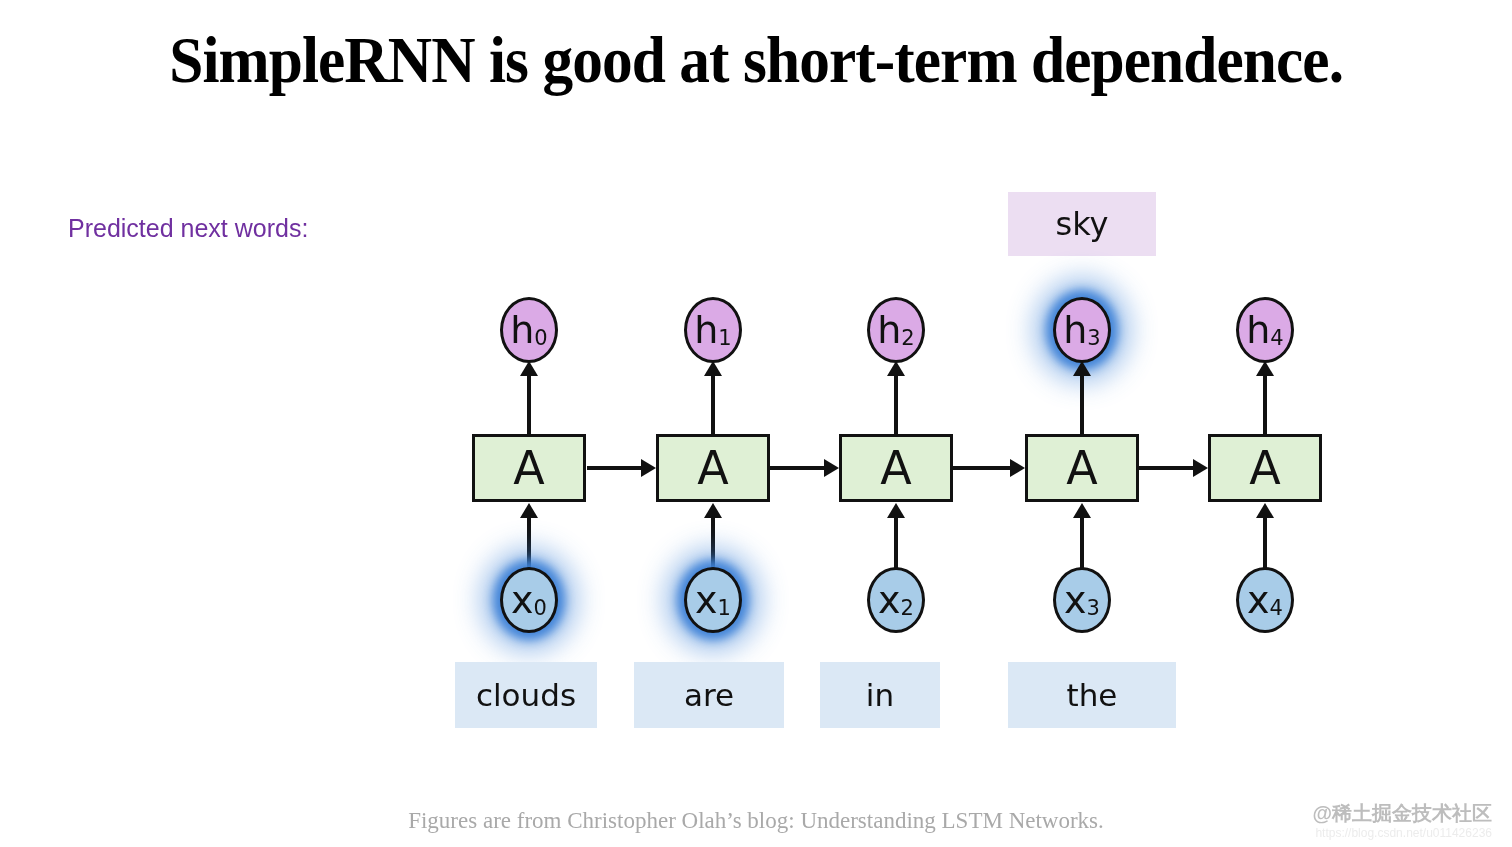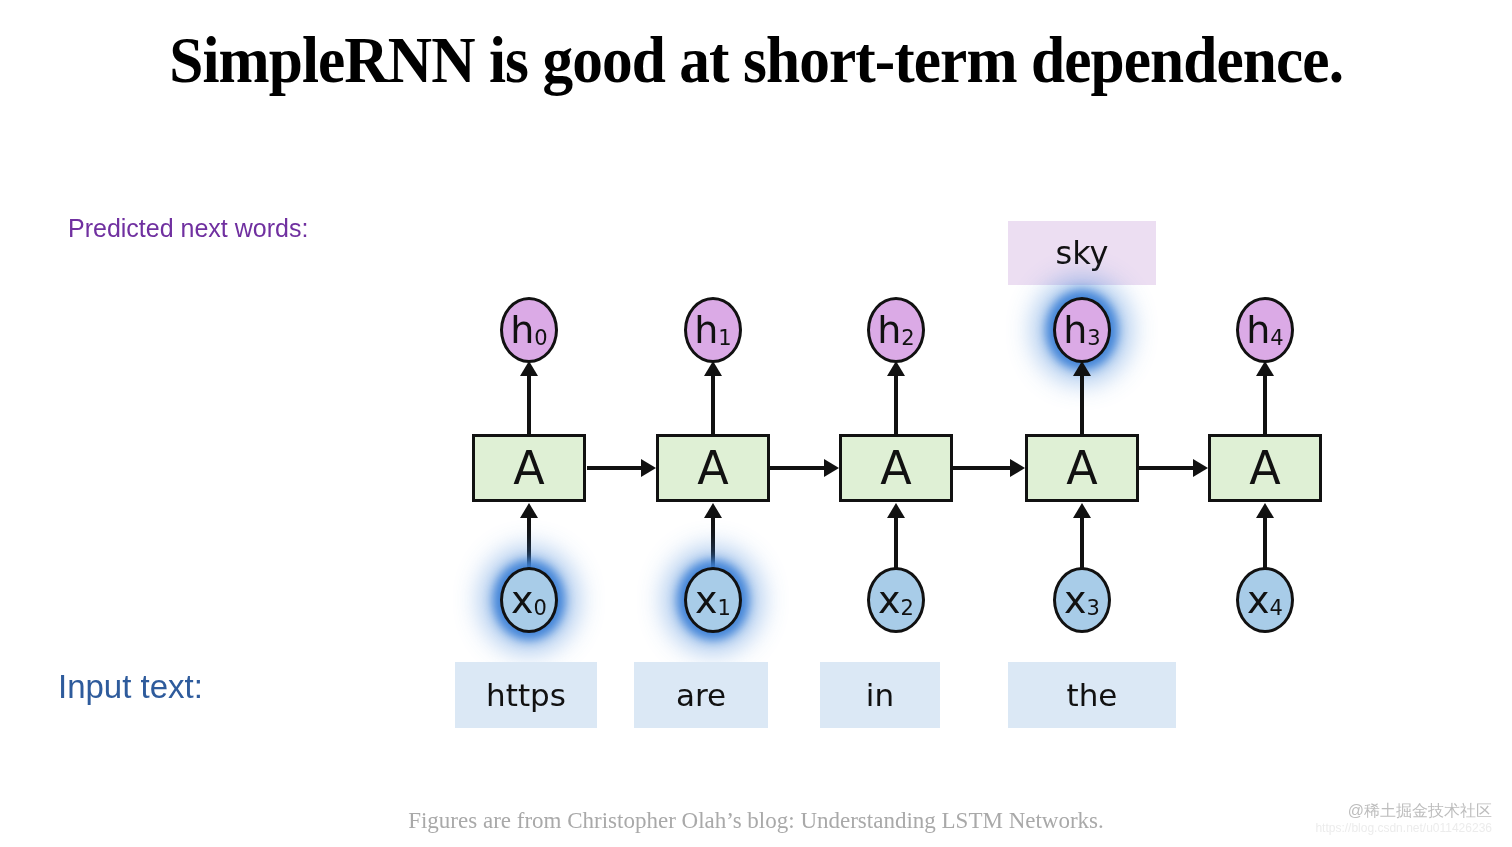--- a/index.html
+++ b/index.html
@@ -17,21 +17,21 @@
     font-size:66px; color:#000; white-space:nowrap; transform:scaleX(.93);
     letter-spacing:-1px;
   }
 
   
   .predicted-label { position:absolute; left:68px; top:214px; font-size:25px; color:#7030a0; }
   .input-label     { position:absolute; left:58px; top:668px; font-size:33px; color:#2e5b9c; }
 
   
   .sky-box {
-    position:absolute; left:1008px; top:221px; width:148px; height:64px;
+    position:absolute; left:1008px; top:192px; width:148px; height:64px;
     background:#ecdef2; display:flex; align-items:center; justify-content:center;
     font-family:"DejaVu Sans", sans-serif; font-size:32px; color:#111;
   }
 
   
   .column { position:absolute; top:0; height:100%; width:114px; left:calc(var(--cx) - 57px); }
   .c0 { --cx:529px; } .c1 { --cx:713px; } .c2 { --cx:896px; } .c3 { --cx:1082px; } .c4 { --cx:1265px; }
 
   .node {
     position:absolute; left:28px; width:58px; height:66px; border-radius:50%;
@@ -72,31 +72,31 @@
   .a2 { left:953px;  width:72px; }
   .a3 { left:1139px; width:69px; }
 
   
   .word-box {
     position:absolute; top:662px; height:66px; background:#dbe8f5;
     display:flex; align-items:center; justify-content:center;
     font-family:"DejaVu Sans", sans-serif; font-size:31px; color:#111;
   }
   .w0 { left:455px;  width:142px; }
-  .w1 { left:634px;  width:134px; }
+  .w1 { left:634px;  width:150px; }
   .w2 { left:820px;  width:120px; }
   .w3 { left:1008px; width:168px; }
 
   
   .footer {
     position:absolute; top:808px; left:0; right:0; text-align:center;
     font-size:23px; color:#a9a9a9;font-family:Liberation Serif, serif;
   }
   .watermark { position:absolute; right:20px; top:801px; text-align:right; line-height:1.25; }
-  .watermark .handle { font-size:16px; color:#bdbdbd; }
+  .watermark .handle { font-size:20px; color:#bdbdbd;font-weight:bold; }
   .watermark .url    { font-size:12px; color:#ececec; }
 </style>
 </head>
 <body>
 
 <div class="slide">
 
   <div class="title-wrap">
     <span class="title-text">SimpleRNN is good at short-term dependence.</span>
   </div>
@@ -248,33 +248,32 @@
   <div class="harrow a2">
       <div class="line"></div>
       <div class="head"></div>
     </div>
   <div class="harrow a3">
       <div class="line"></div>
       <div class="head"></div>
     </div>
 
   <div class="word-box w0">
-      <span>https</span>
+      <span>clouds</span>
     </div>
   <div class="word-box w1">
       <span>are</span>
     </div>
   <div class="word-box w2">
       <span>in</span>
     </div>
   <div class="word-box w3">
       <span>the</span>
     </div>
 
-  <div class="input-label">Input text:</div>
 
   <div class="footer">Figures are from Christopher Olah’s blog: Understanding LSTM Networks.</div>
 
   <div class="watermark">
     <div class="handle">@稀土掘金技术社区</div>
     <div class="url">https://blog.csdn.net/u011426236</div>
   </div>
 
 </div>
 

